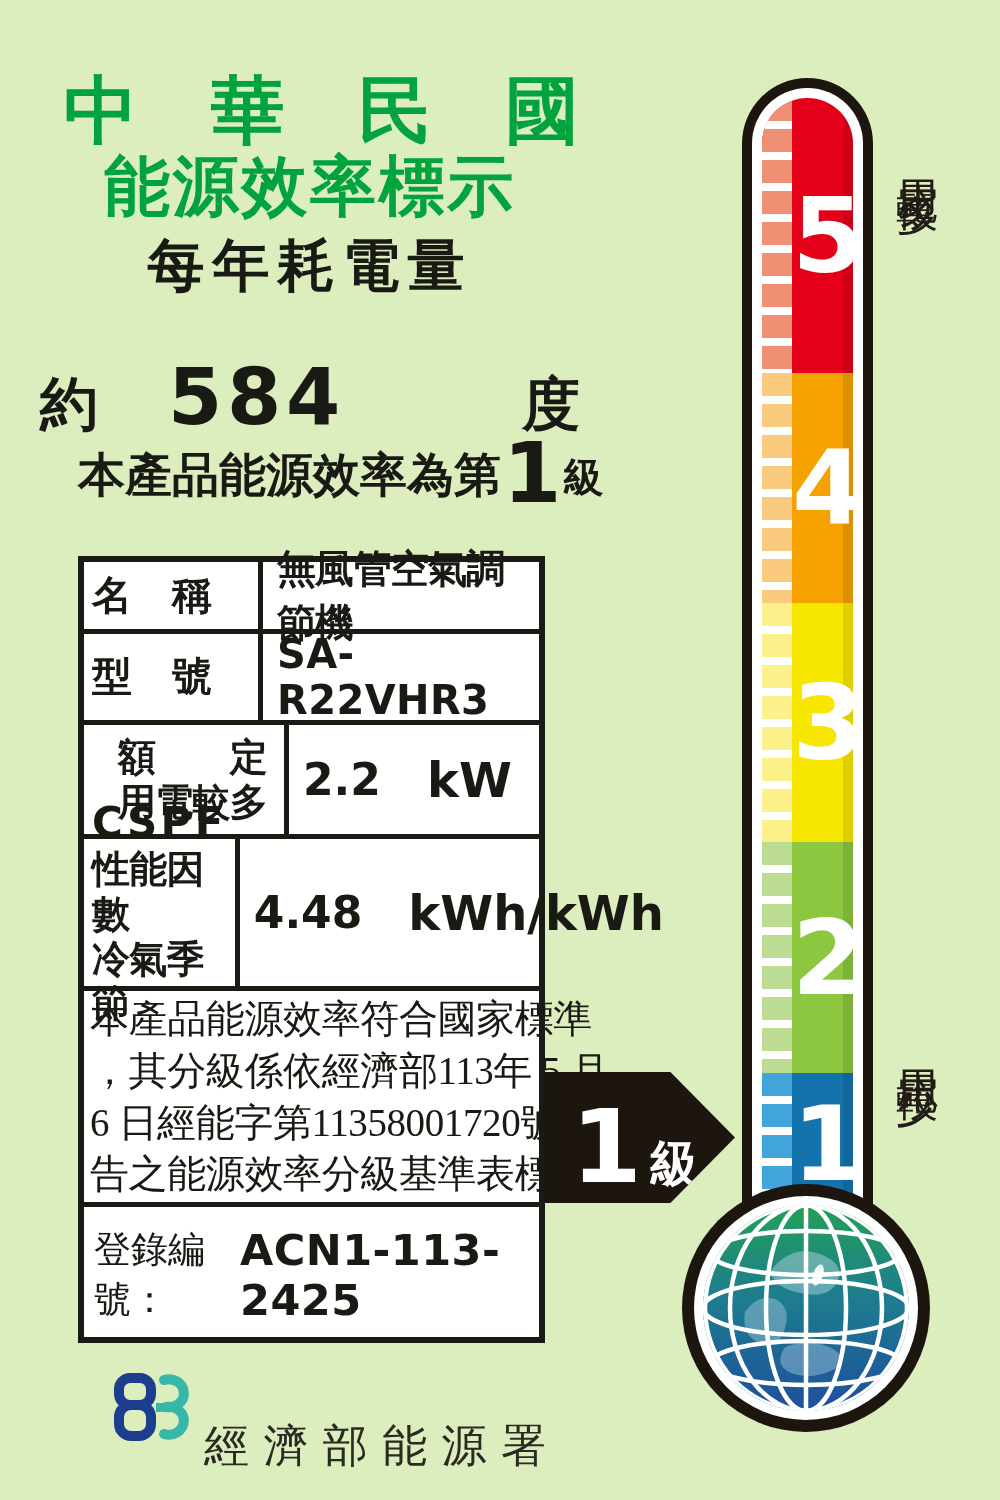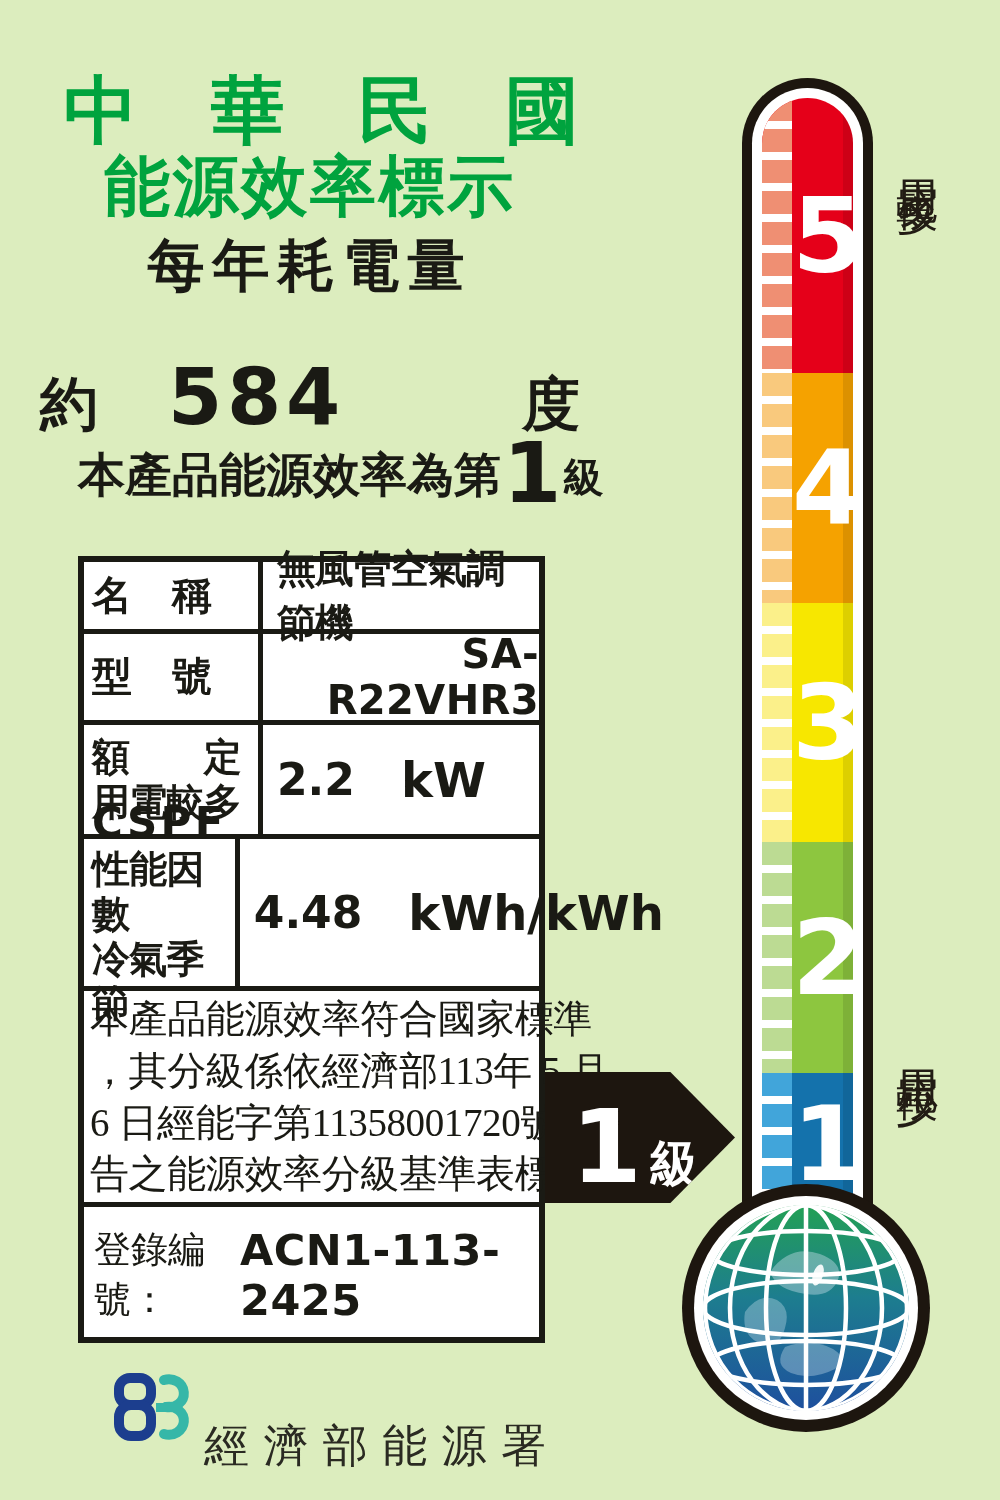--- a/index.html
+++ b/index.html
@@ -24,27 +24,27 @@
   .gradeline .s{font-size:40px;font-weight:bold;line-height:1.6;}
   
   .spec{position:absolute;left:78px;top:556px;width:467px;height:787px;background:#fff;
         border:6px solid #1a1a14;box-sizing:border-box;}
   .row{display:flex;box-sizing:border-box;border-bottom:5px solid #1a1a14;}
   .row:last-child{border-bottom:none;}
   .cell{box-sizing:border-box;}
   .lab{width:179px;border-right:5px solid #1a1a14;display:flex;flex-direction:column;
        justify-content:center;padding:0 8px;}
   .val{flex:1;display:flex;align-items:center;padding-left:14px;}
-  .r1{height:72px;} .r2{height:91px;} .r3{height:114px;} .r4{height:152px;}
+  .r1{height:72px;} .r2{height:91px;} .r3{height:114px;padding-left:26px;} .r4{height:152px;}
   .r5{height:216px;font-family:Liberation Serif, serif;} .r6{height:121px;}
   .lab .l1{font-size:40px;font-weight:bold;line-height:1.18;}
   .lab .l2{font-size:38px;font-weight:bold;line-height:1.18;letter-spacing:-0.02em;}
   .lab .cspf{font-size:42px;font-weight:bold;letter-spacing:0.08em;line-height:1.15;}
   .val .cjk{font-size:39px;font-weight:bold;letter-spacing:-0.03em;}
-  .val .model{font-size:40px;font-weight:bold;letter-spacing:0.01em;text-align:right;}
+  .val .model{font-size:40px;font-weight:bold;letter-spacing:0.01em;}
   .val .num{font-size:44px;font-weight:bold;}
   .val .un{font-size:48px;font-weight:bold;margin-left:46px;}
   .r5{flex-direction:column;justify-content:center;padding:4px 6px;}
   .r5 .stline{font-size:39px;font-weight:500;line-height:1.33;letter-spacing:-0.01em;white-space:nowrap;}
   .r6{align-items:flex-start;padding:18px 10px 0 10px;}
   .r6 .reglab{font-size:37px;font-weight:500;}
   .r6 .regnum{font-size:43px;font-weight:bold;margin-left:6px;letter-spacing:0.01em;}
   
   .agency{position:absolute;left:204px;top:1416px;font-size:45px;font-weight:500;
           letter-spacing:0.32em;color:#2a2a22;white-space:nowrap;}

